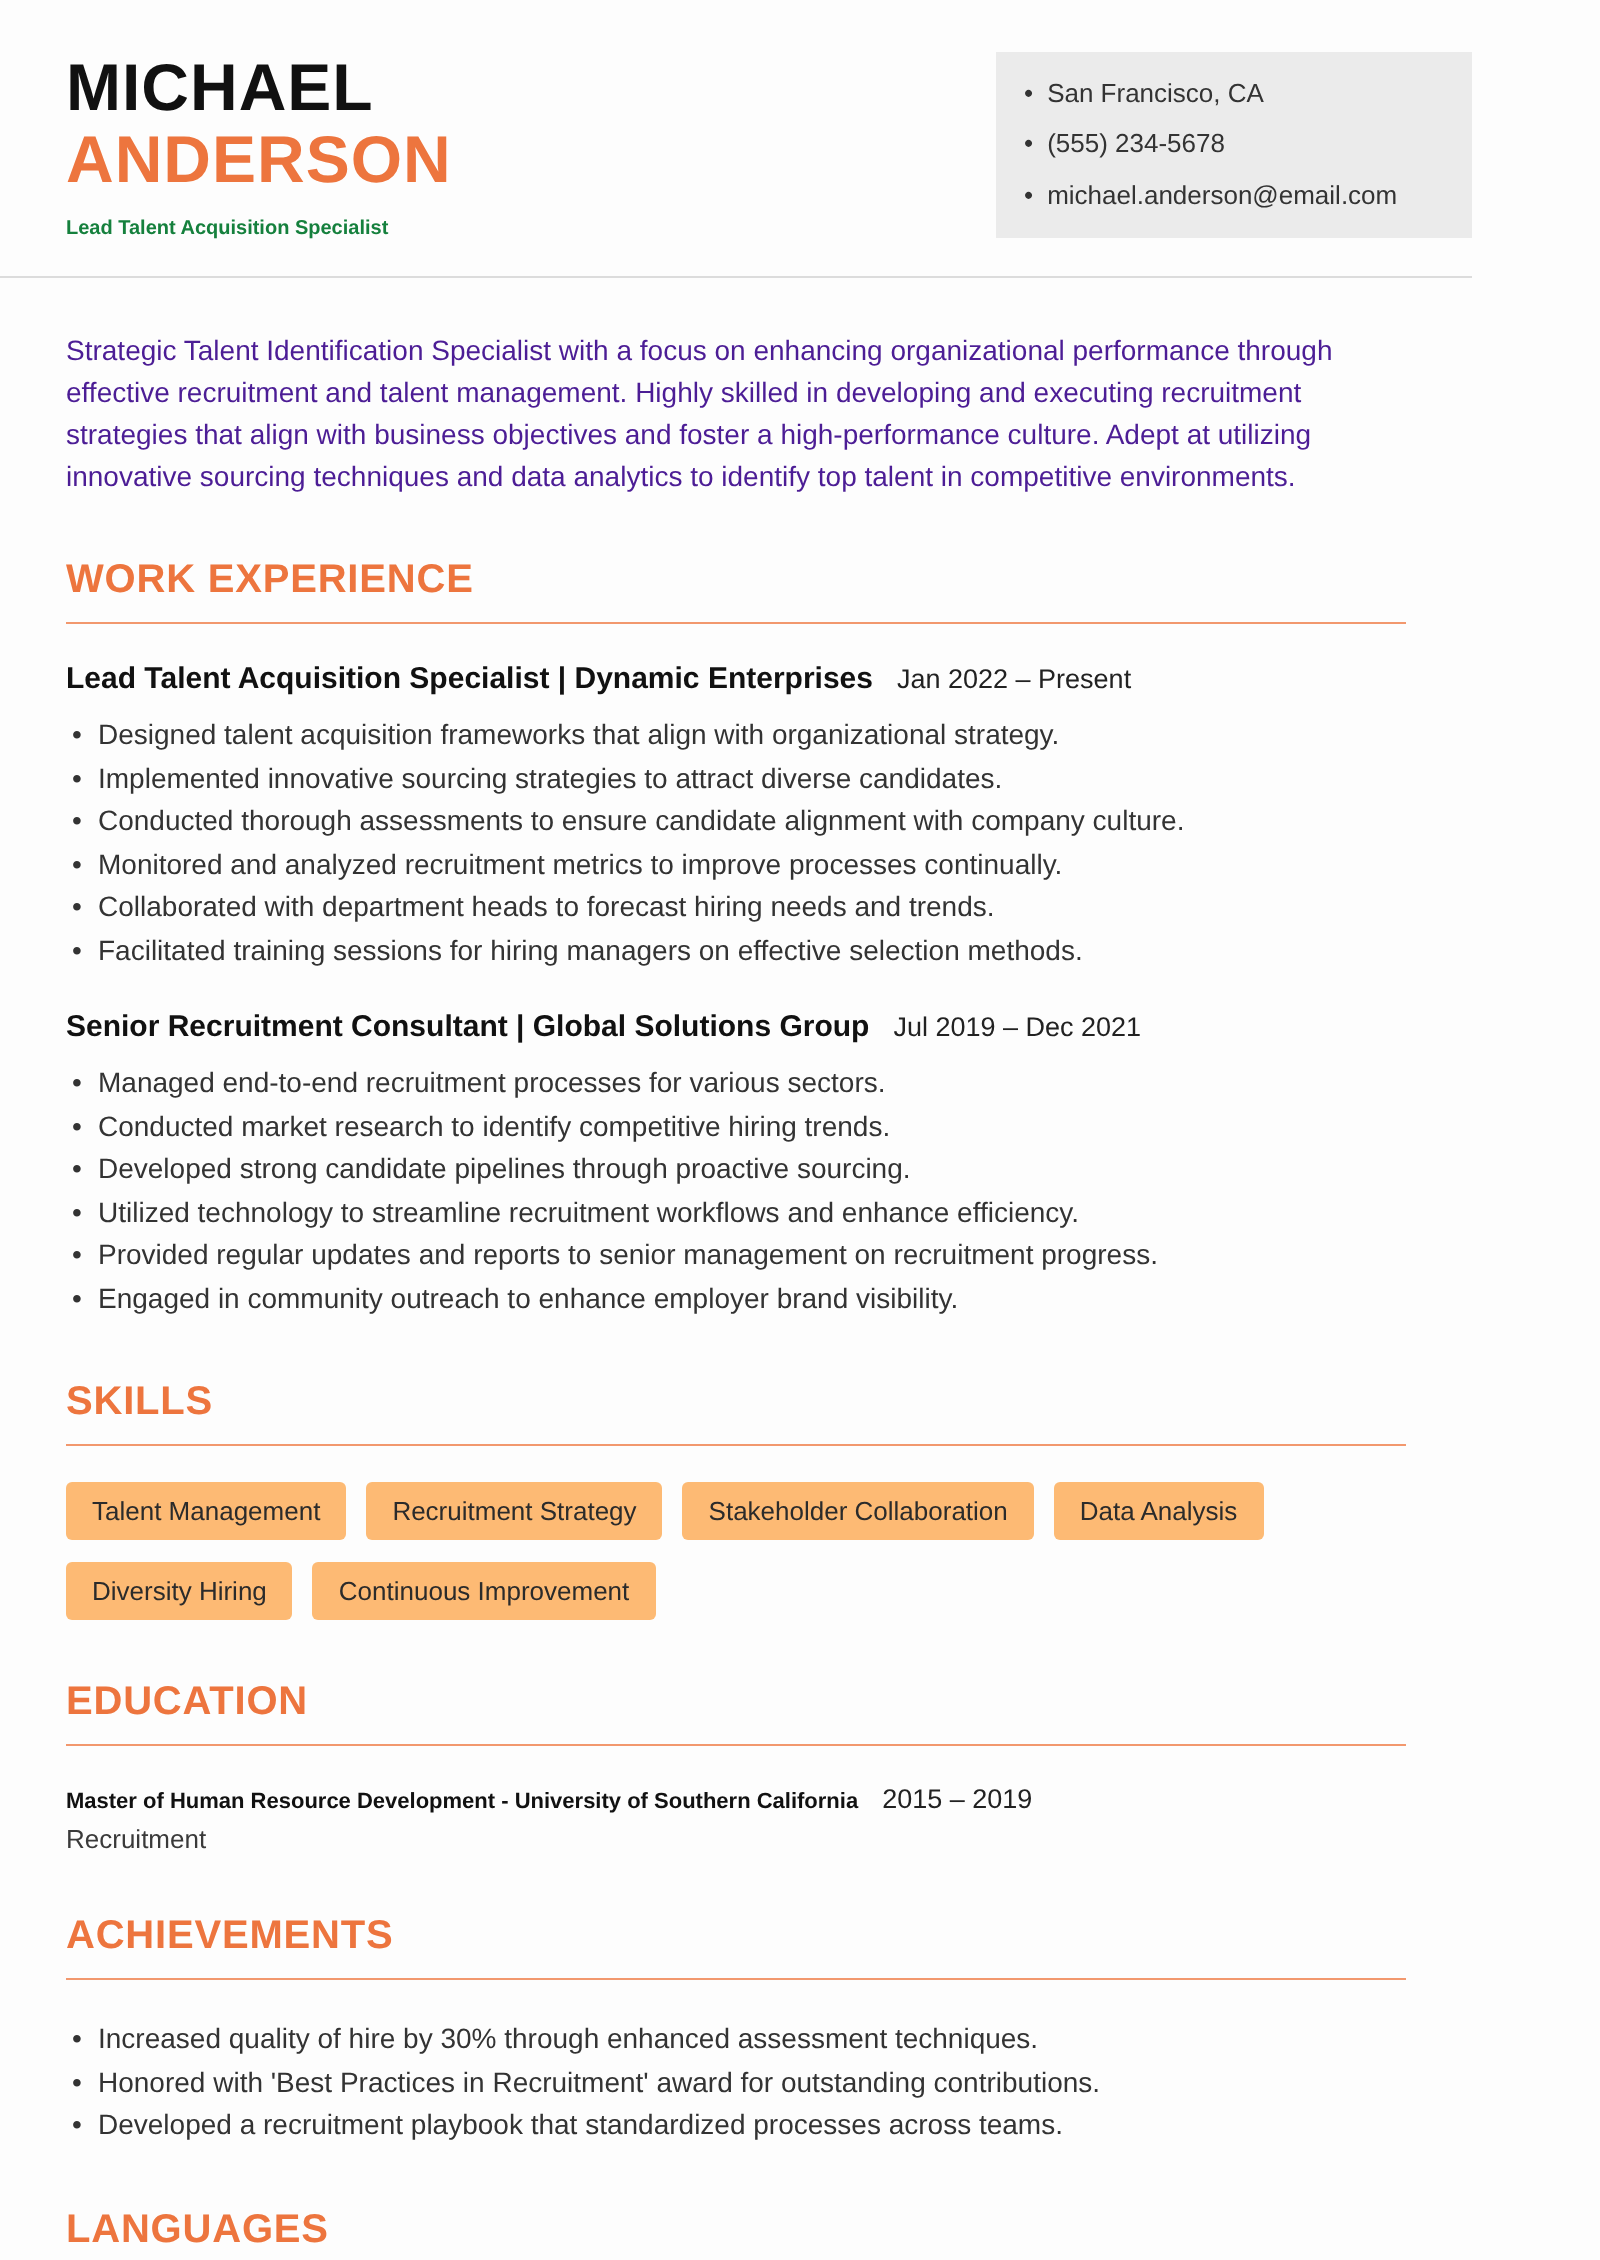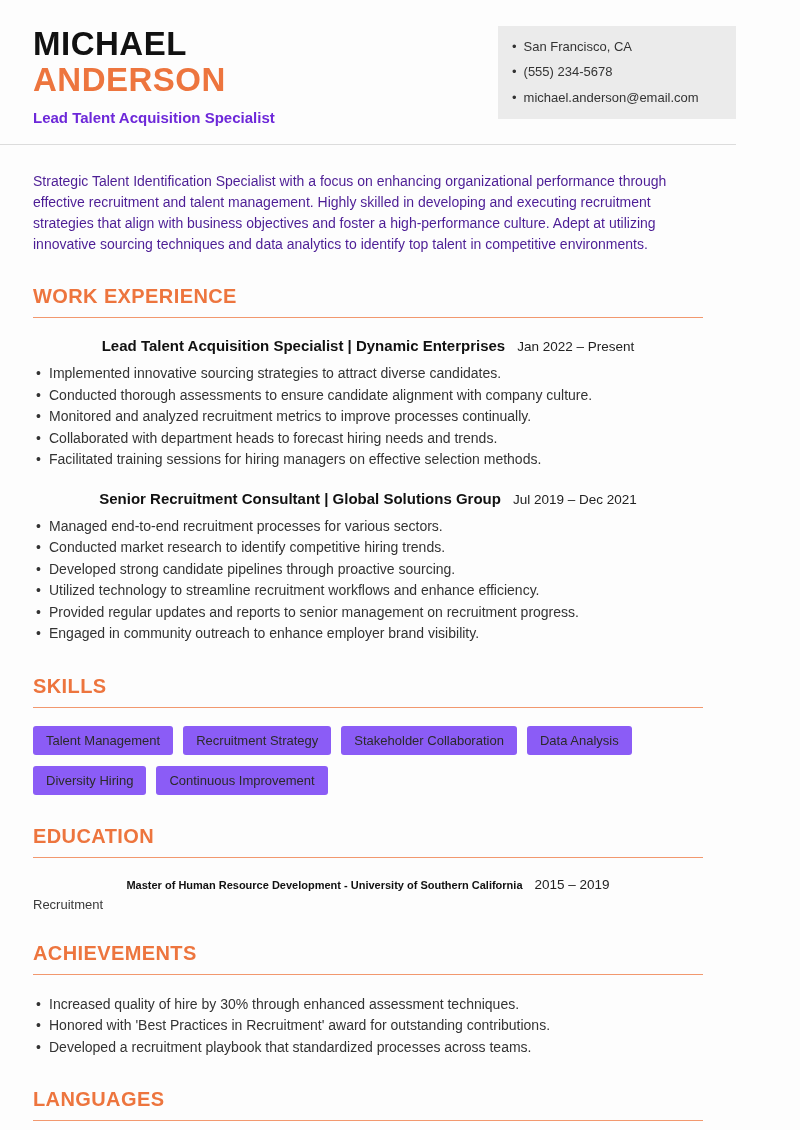--- a/index.html
+++ b/index.html
@@ -28,23 +28,23 @@
   .name-block .name-line {
     font-size: 33px;
     font-weight: 700;
     letter-spacing: 0.5px;
     line-height: 1.08;
     color: #111;
   }
   .name-block .name-last { color: #ED753E; }
   .headline {
     margin-top: 12px;
-    font-size: 15px;
+    font-size: 10px;
     font-weight: 600;
-    color: #6d28d9;
+    color: #15803d;
   }
   .contact-box {
     background: #EBEBEB;
     margin-right: -33px;
     width: 238px;
     padding: 13px 16px 13px 14px;
   }
   .contact-row {
     display: flex;
     align-items: baseline;
@@ -80,21 +80,21 @@
     font-weight: 700;
     letter-spacing: 0.4px;
     padding-bottom: 9px;
     border-bottom: 1px solid rgba(237, 117, 62, 0.75);
   }
 
   
   .job { margin-top: 19px; }
   .row-between {
     display: flex;
-    justify-content: center;
+    justify-content: flex-start;
     align-items: baseline;
   }
   .job-title {
     font-size: 15px;
     font-weight: 700;
     color: #111;
   }
   .job-dates {
     font-size: 13.5px;
     color: #222;
@@ -120,21 +120,21 @@
   }
 
   
   .tags {
     display: flex;
     flex-wrap: wrap;
     gap: 11px 10px;
     margin-top: 18px;
   }
   .tag {
-    background: #8b5cf6;
+    background: #fdba74;
     color: #2b2b2b;
     font-size: 13px;
     padding: 8px 13px;
     border-radius: 3px;
     line-height: 1;
   }
 
   
   .edu { margin-top: 19px; }
   .edu-degree {
@@ -181,20 +181,21 @@
 
   <div class="section">
     <div class="section-heading">WORK EXPERIENCE</div>
 
     <div class="job">
       <div class="row-between">
         <div class="job-title">Lead Talent Acquisition Specialist | Dynamic Enterprises</div>
         <div class="job-dates">Jan 2022 – Present</div>
       </div>
       <ul class="bullets">
+        <li>Designed talent acquisition frameworks that align with organizational strategy.</li>
         <li>Implemented innovative sourcing strategies to attract diverse candidates.</li>
         <li>Conducted thorough assessments to ensure candidate alignment with company culture.</li>
         <li>Monitored and analyzed recruitment metrics to improve processes continually.</li>
         <li>Collaborated with department heads to forecast hiring needs and trends.</li>
         <li>Facilitated training sessions for hiring managers on effective selection methods.</li>
       </ul>
     </div>
 
     <div class="job">
       <div class="row-between">

